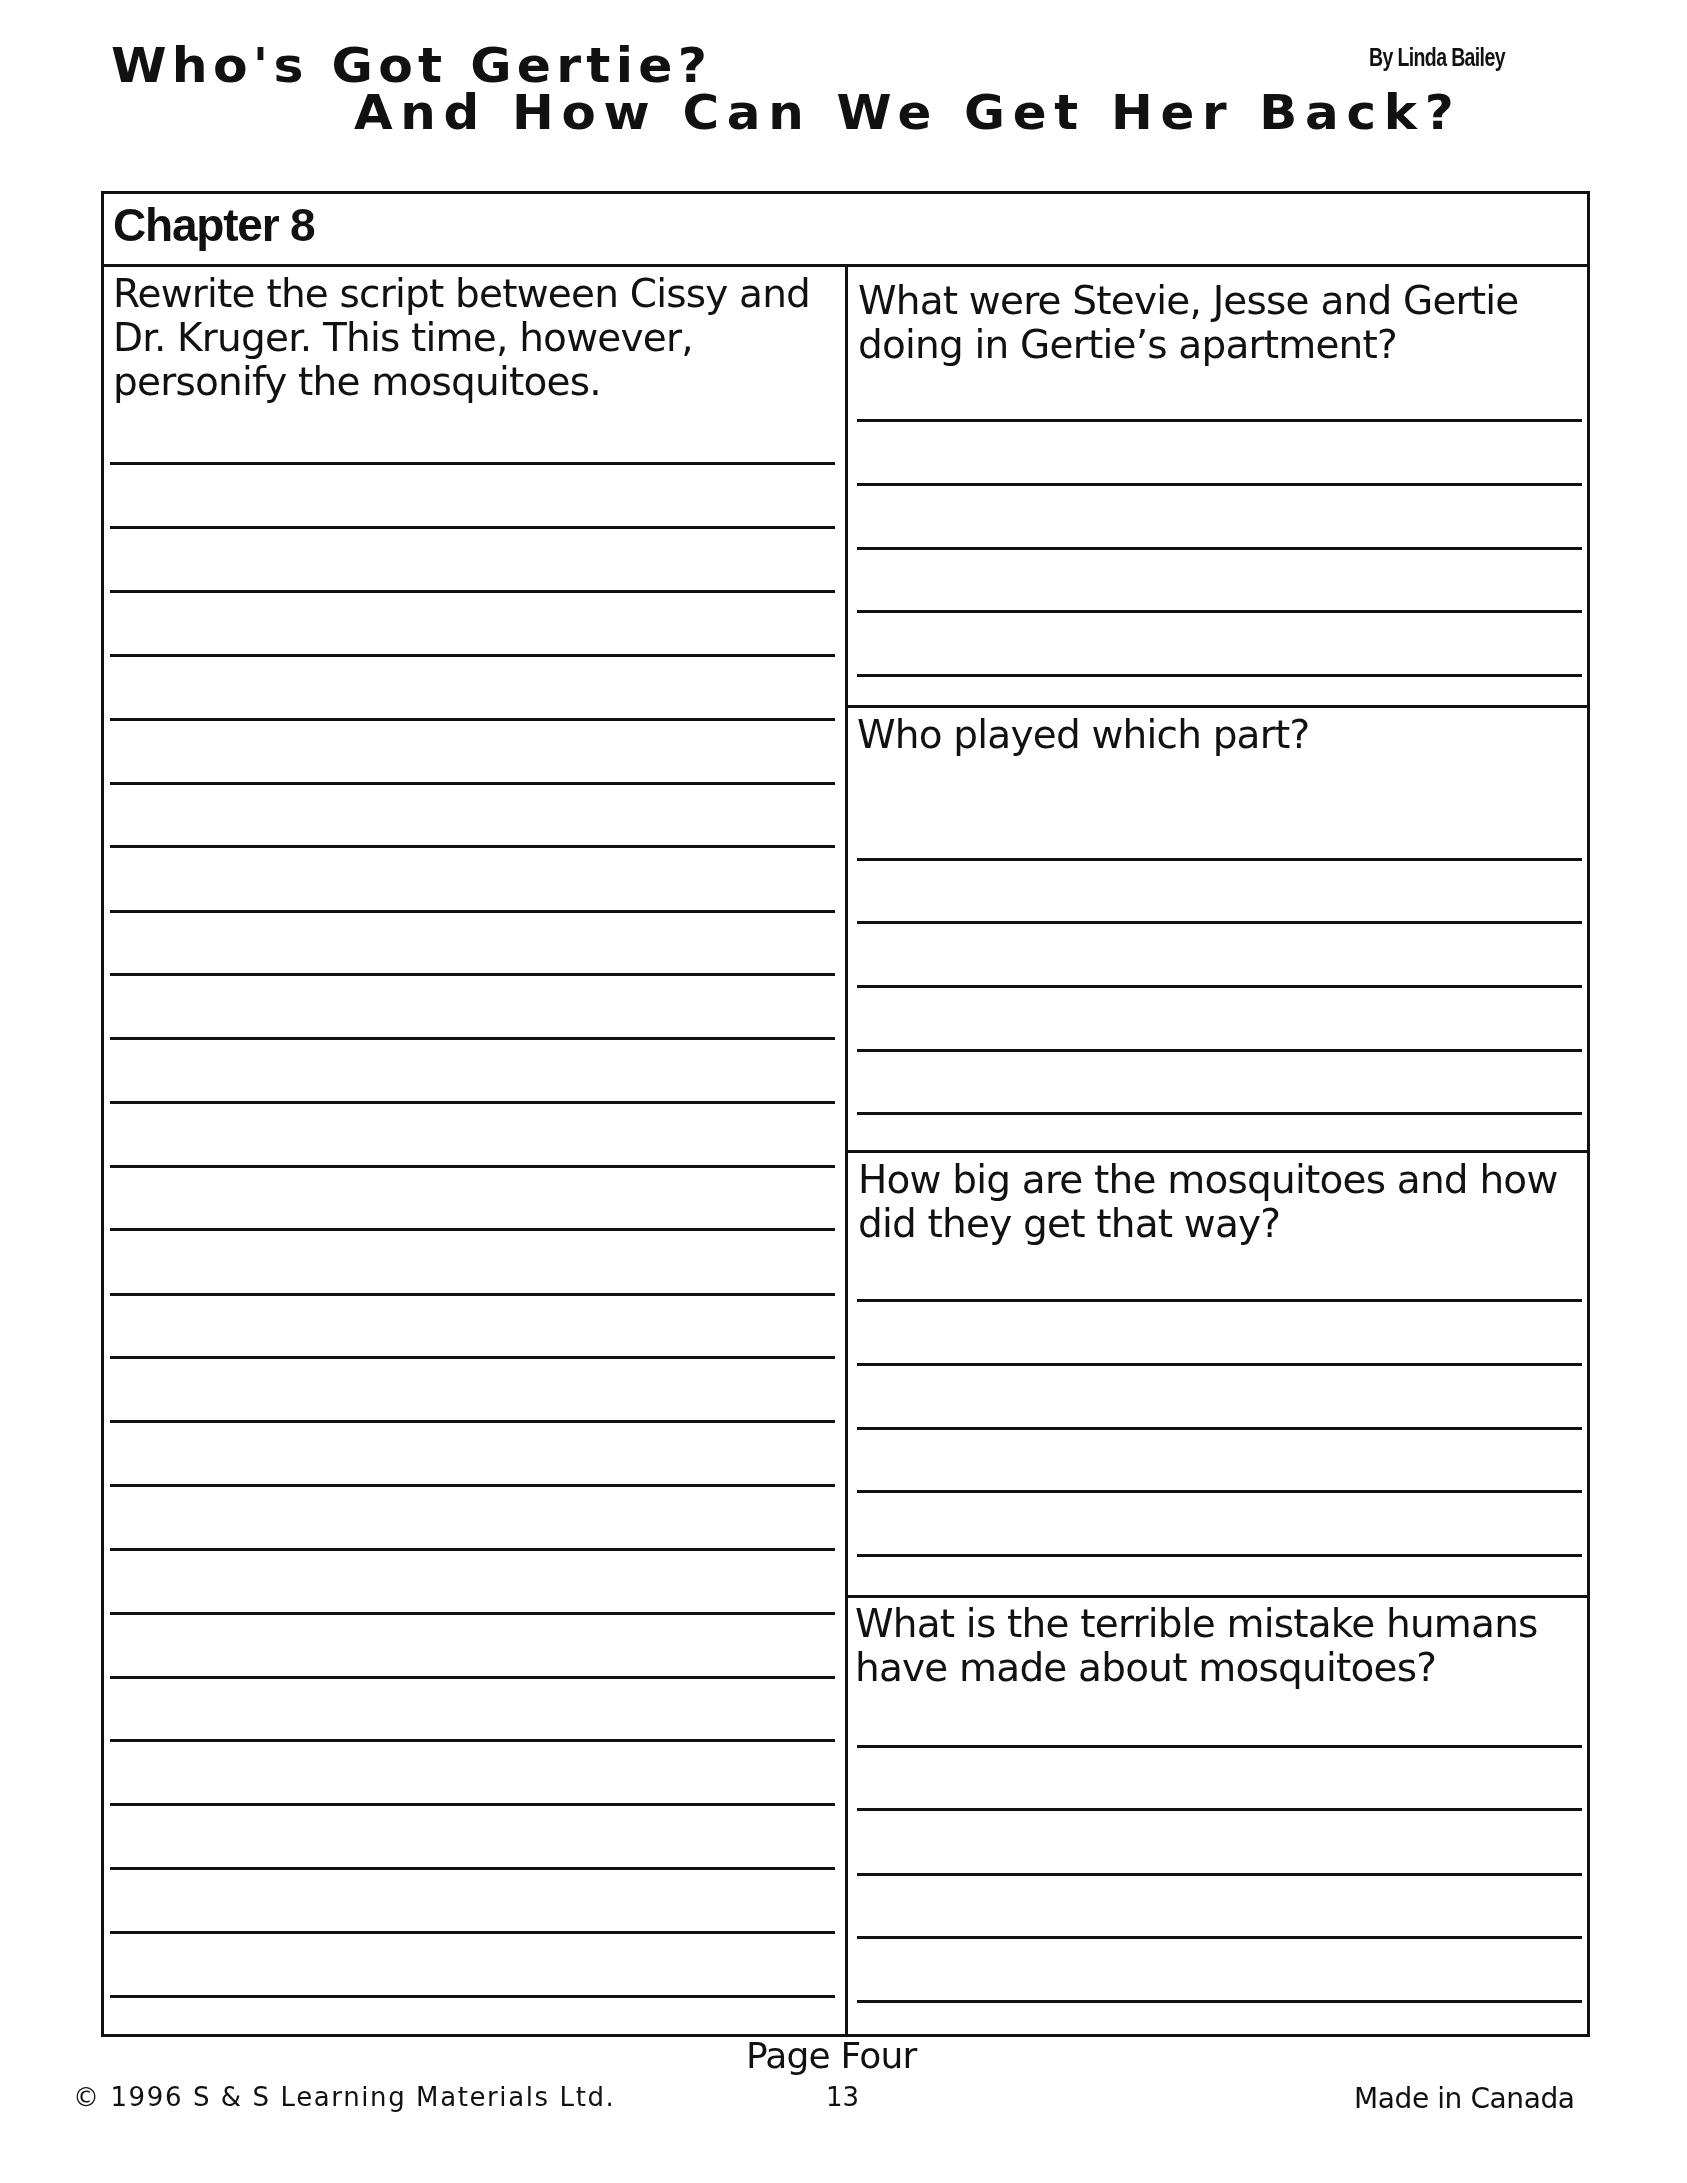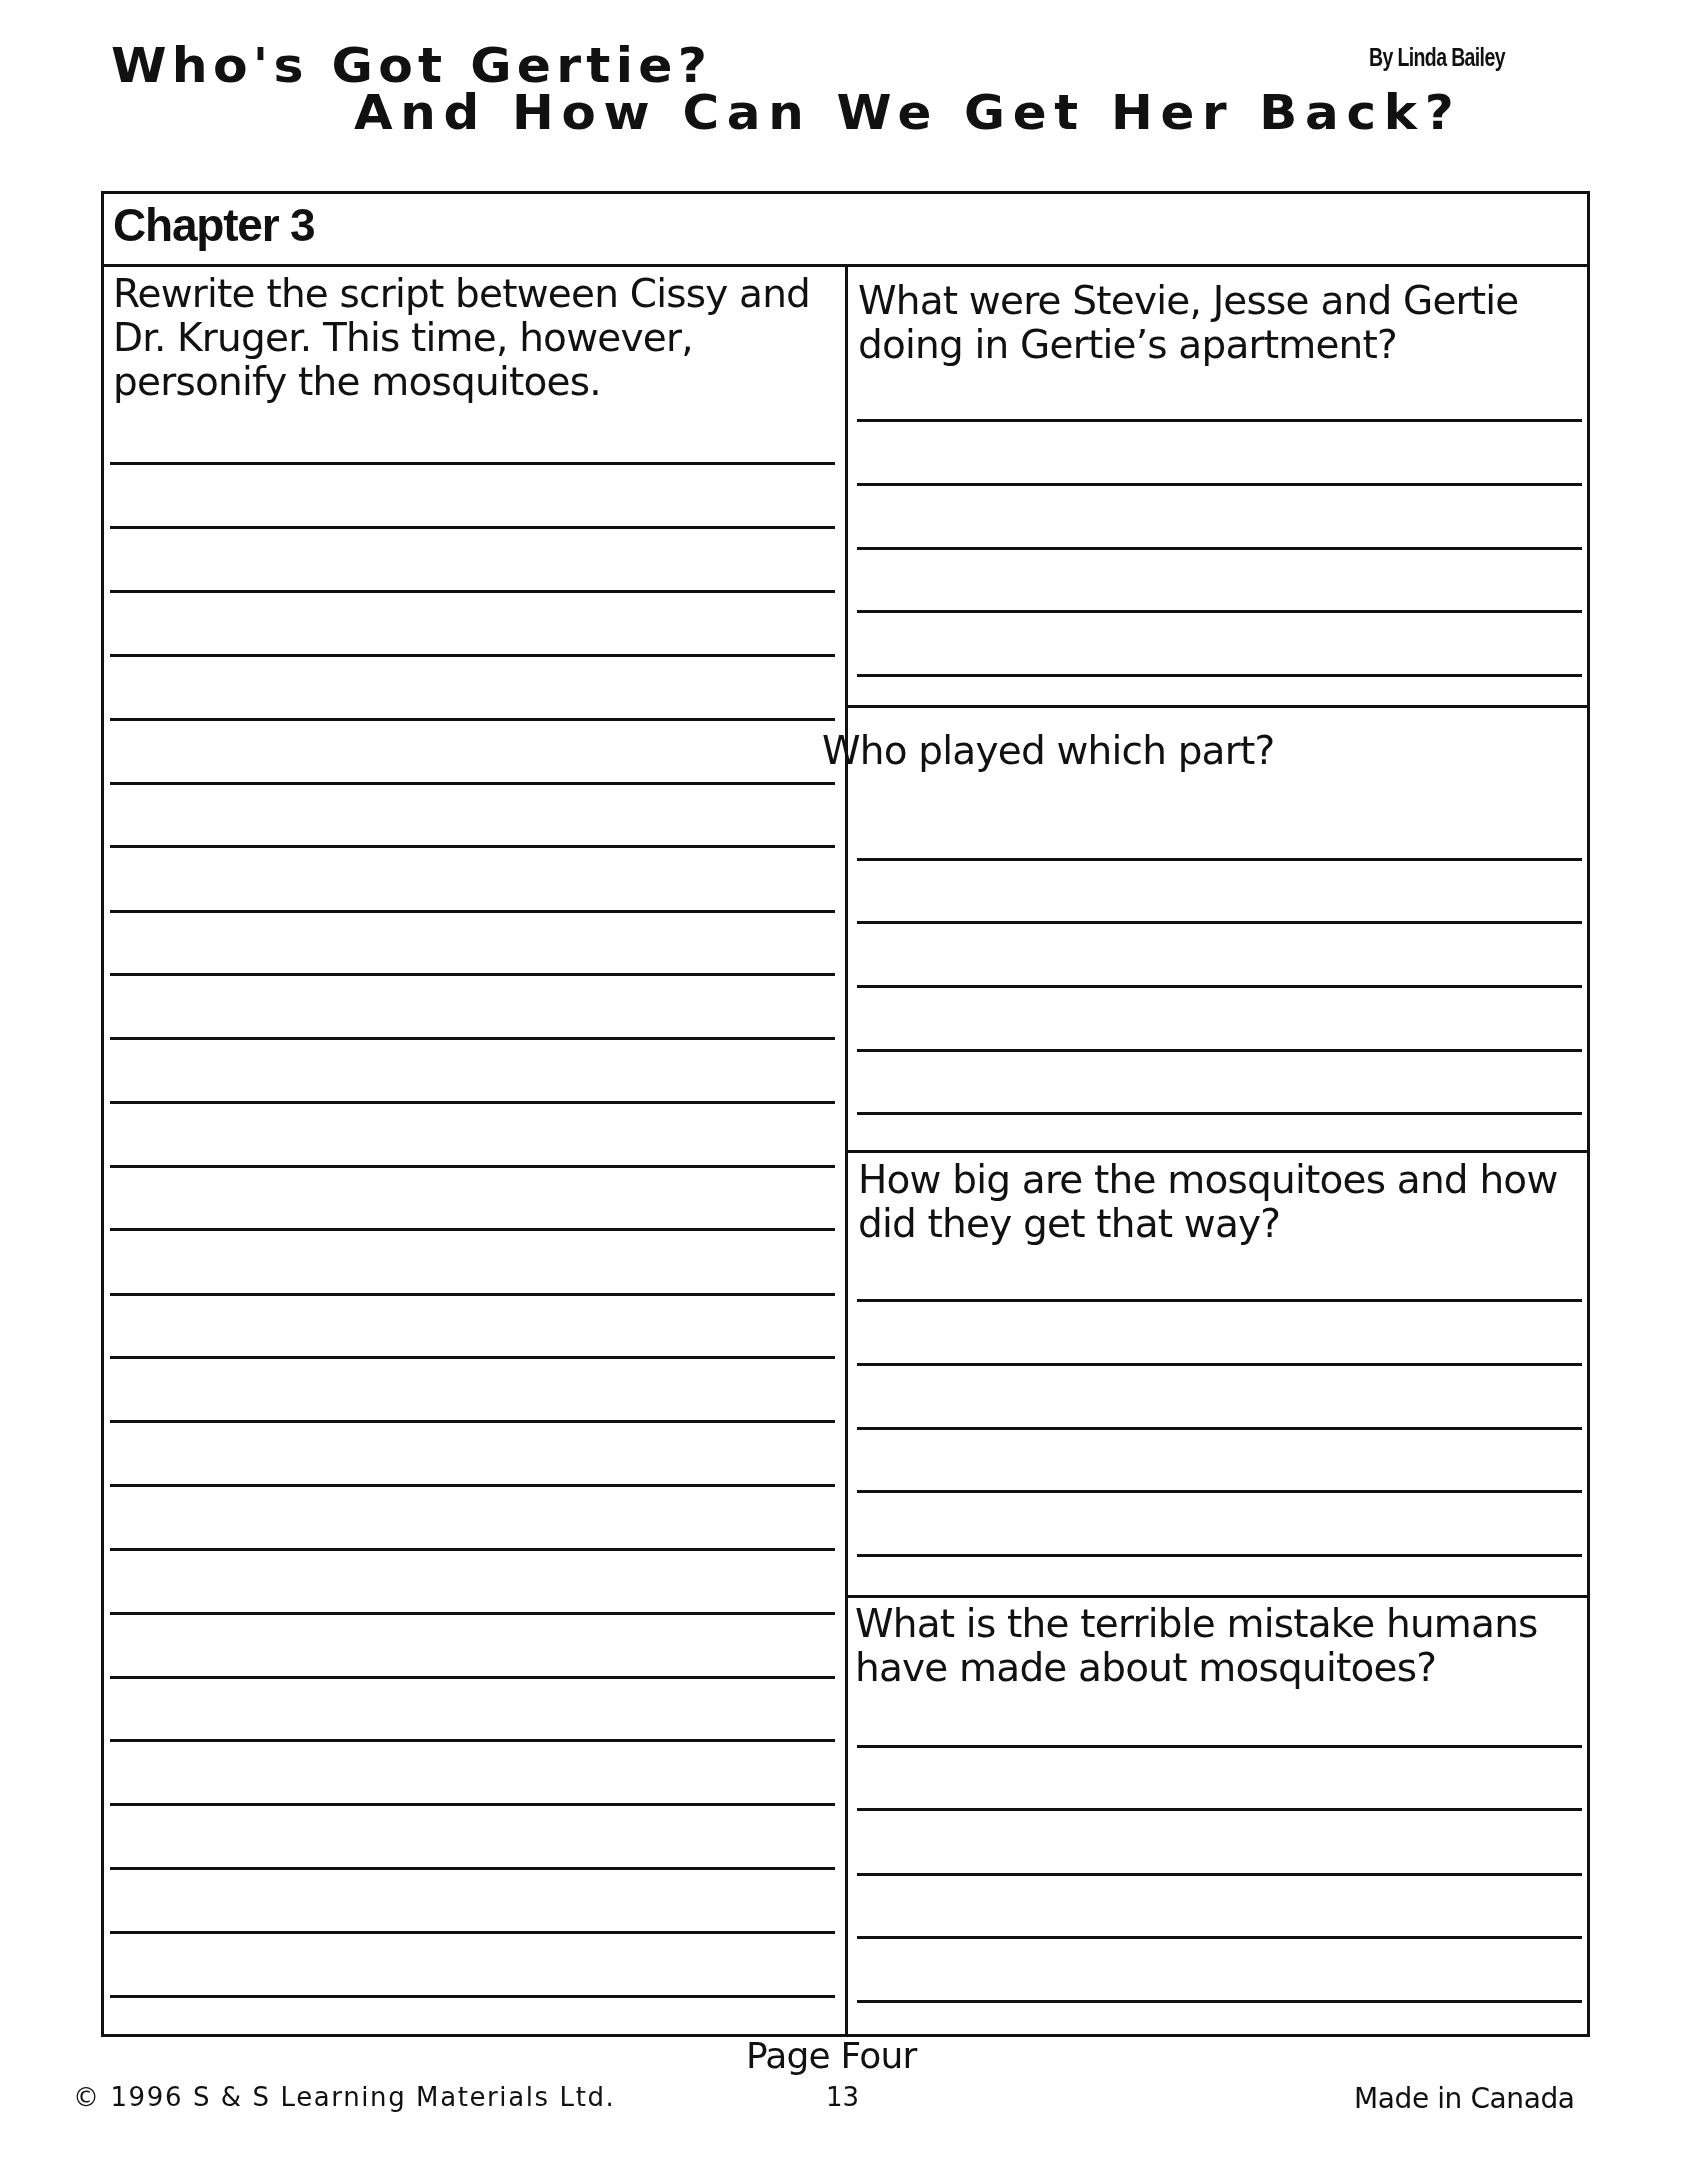--- a/index.html
+++ b/index.html
@@ -52,21 +52,21 @@
 <body>
 
 <div id="title-line1" class="abs title">Who's Got Gertie?</div>
 <div id="title-line2" class="abs title">And How Can We Get Her Back?</div>
 <div id="author" class="abs">By Linda Bailey</div>
 
 <div id="worksheet-box" class="abs"></div>
 <div id="chapter-row-line" class="abs"></div>
 <div id="column-divider" class="abs"></div>
 
-<div class="abs chapter">Chapter 3</div>
+<div class="abs chapter">Chapter 8</div>
 
 <div class="abs prompt" style="left:113px; top:272px;">
   <span>Rewrite the script between Cissy and</span>
   <span>Dr. Kruger. This time, however,</span>
   <span>personify the mosquitoes.</span>
 </div>
 <div id="left-rules">
     <div class="abs rule left-rule" style="top: 462px;"></div>
     <div class="abs rule left-rule" style="top: 526px;"></div>
     <div class="abs rule left-rule" style="top: 590px;"></div>
@@ -93,21 +93,21 @@
     <div class="abs rule left-rule" style="top: 1931px;"></div>
     <div class="abs rule left-rule" style="top: 1995px;"></div>
   </div>
 
 <div class="abs prompt" style="left:858px; top:279px;">
   <span>What were Stevie, Jesse and Gertie</span>
   <span>doing in Gertie’s apartment?</span>
 </div>
 <div class="abs section-sep" style="top:705px;"></div>
 
-<div class="abs prompt" style="left:822px; top:713px;margin-top:16px;">
+<div class="abs prompt" style="left:857px; top:713px;">
   <span>Who played which part?</span>
 </div>
 <div class="abs section-sep" style="top:1150px;"></div>
 
 <div class="abs prompt" style="left:858px; top:1158px;">
   <span>How big are the mosquitoes and how</span>
   <span>did they get that way?</span>
 </div>
 <div class="abs section-sep" style="top:1595px;"></div>
 

